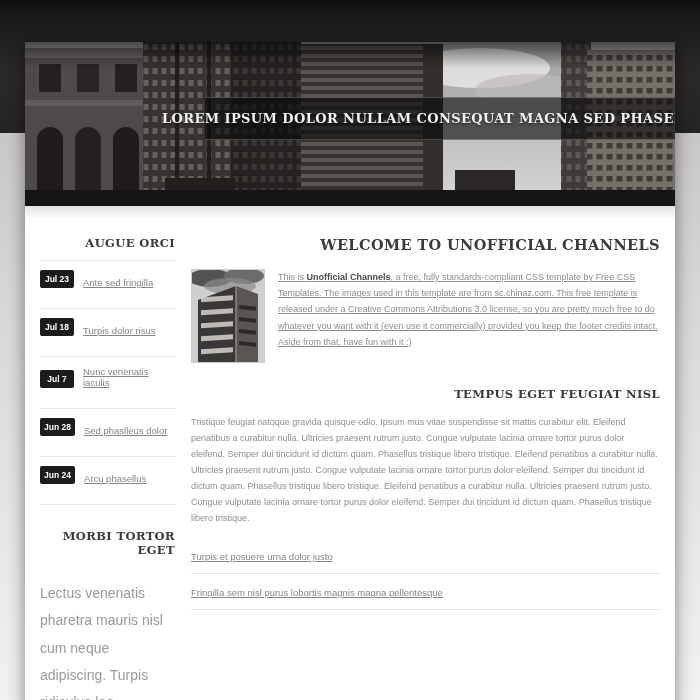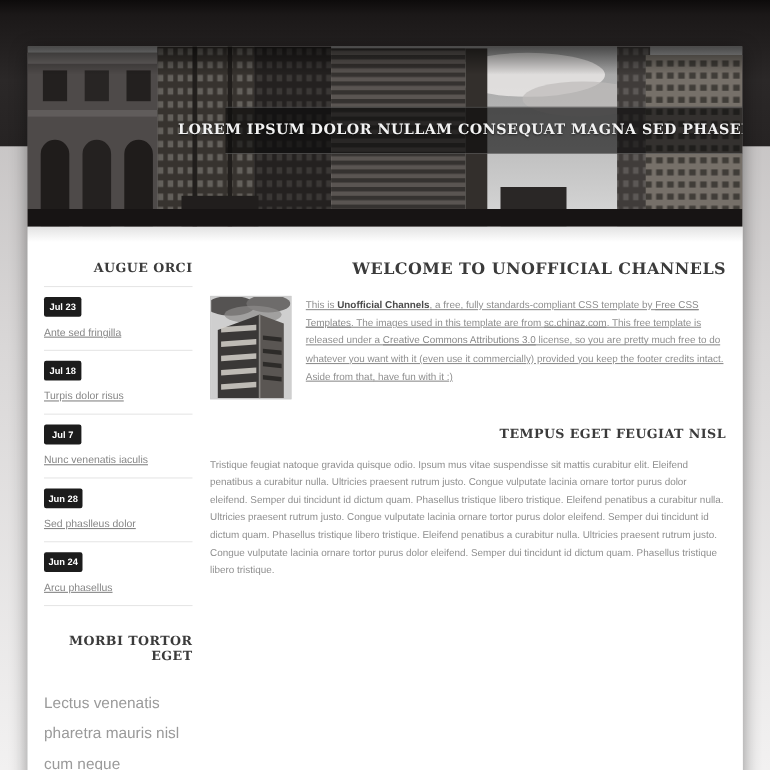--- a/index.html
+++ b/index.html
@@ -76,22 +76,22 @@
   h1.heading, h2.heading {
     font-family:"DejaVu Serif", serif; font-weight:bold; color:#3b3b3b;
     letter-spacing:0.4px;
     text-align:right;
   }
   .h-side { font-size:11.5px; }
   .h-welcome { font-size:14.5px; }
   .h-section { font-size:11.5px; margin-top:24px; }
   .post-list { margin-top:10px; border-top:1px solid #e6e6e6; list-style:none; }
   .post-row {
-    display:flex; align-items:flex-start; gap:9px;
-    padding:9px 0 10px 0; border-bottom:1px solid #e6e6e6;flex-direction:column;
+    display:flex; align-items:flex-end; gap:9px;
+    padding:9px 0 20px 0; border-bottom:1px solid #e6e6e6;
   }
   .date-badge {
     background:#1c1c1c; color:#ffffff; font-size:8.5px; font-weight:bold;
     padding:4px 4px; min-width:34px; text-align:center; border-radius:2px;
     flex-shrink:0;
   }
   a.gray-link {
     color:#868686; font-size:9.5px; text-decoration:underline; cursor:pointer;
   }
   .side-about-heading { margin-top:24px; }
@@ -250,16 +250,27 @@
             </g>
             <line x1="44" y1="16" x2="44" y2="92" stroke="#8a8784" stroke-width="1.5"></line>
           </svg>
         </div>
         <p class="body-text"><span>This is </span><strong class="seg-b">Unofficial Channels</strong><span>, a free, fully standards-compliant CSS template by </span><a class="seg-a">Free CSS Templates</a><span>. The images used in this template are from </span><a class="seg-a">sc.chinaz.com</a><span>. This free template is released under a </span><a class="seg-a">Creative Commons Attributions 3.0</a><span> license, so you are pretty much free to do whatever you want with it (even use it commercially) provided you keep the footer credits intact. Aside from that, have fun with it :)</span></p>
       </div>
 
       <h2 class="heading h-section">TEMPUS EGET FEUGIAT NISL</h2>
       <p class="body-text section-text">Tristique feugiat natoque gravida quisque odio. Ipsum mus vitae suspendisse sit mattis curabitur elit. Eleifend penatibus a curabitur nulla. Ultricies praesent rutrum justo. Congue vulputate lacinia ornare tortor purus dolor eleifend. Semper dui tincidunt id dictum quam. Phasellus tristique libero tristique. Eleifend penatibus a curabitur nulla. Ultricies praesent rutrum justo. Congue vulputate lacinia ornare tortor purus dolor eleifend. Semper dui tincidunt id dictum quam. Phasellus tristique libero tristique. Eleifend penatibus a curabitur nulla. Ultricies praesent rutrum justo. Congue vulputate lacinia ornare tortor purus dolor eleifend. Semper dui tincidunt id dictum quam. Phasellus tristique libero tristique.</p>
 
+      <ul class="link-list">
+
+          <li class="link-row">
+            <a class="gray-link">Turpis et posuere urna dolor justo</a>
+          </li>
+
+          <li class="link-row">
+            <a class="gray-link">Fringilla sem nisl purus lobortis magnis magna pellentesque</a>
+          </li>
+
+        </ul>
     </section>
 
   </div>
 </div>
 
 </body></html>

